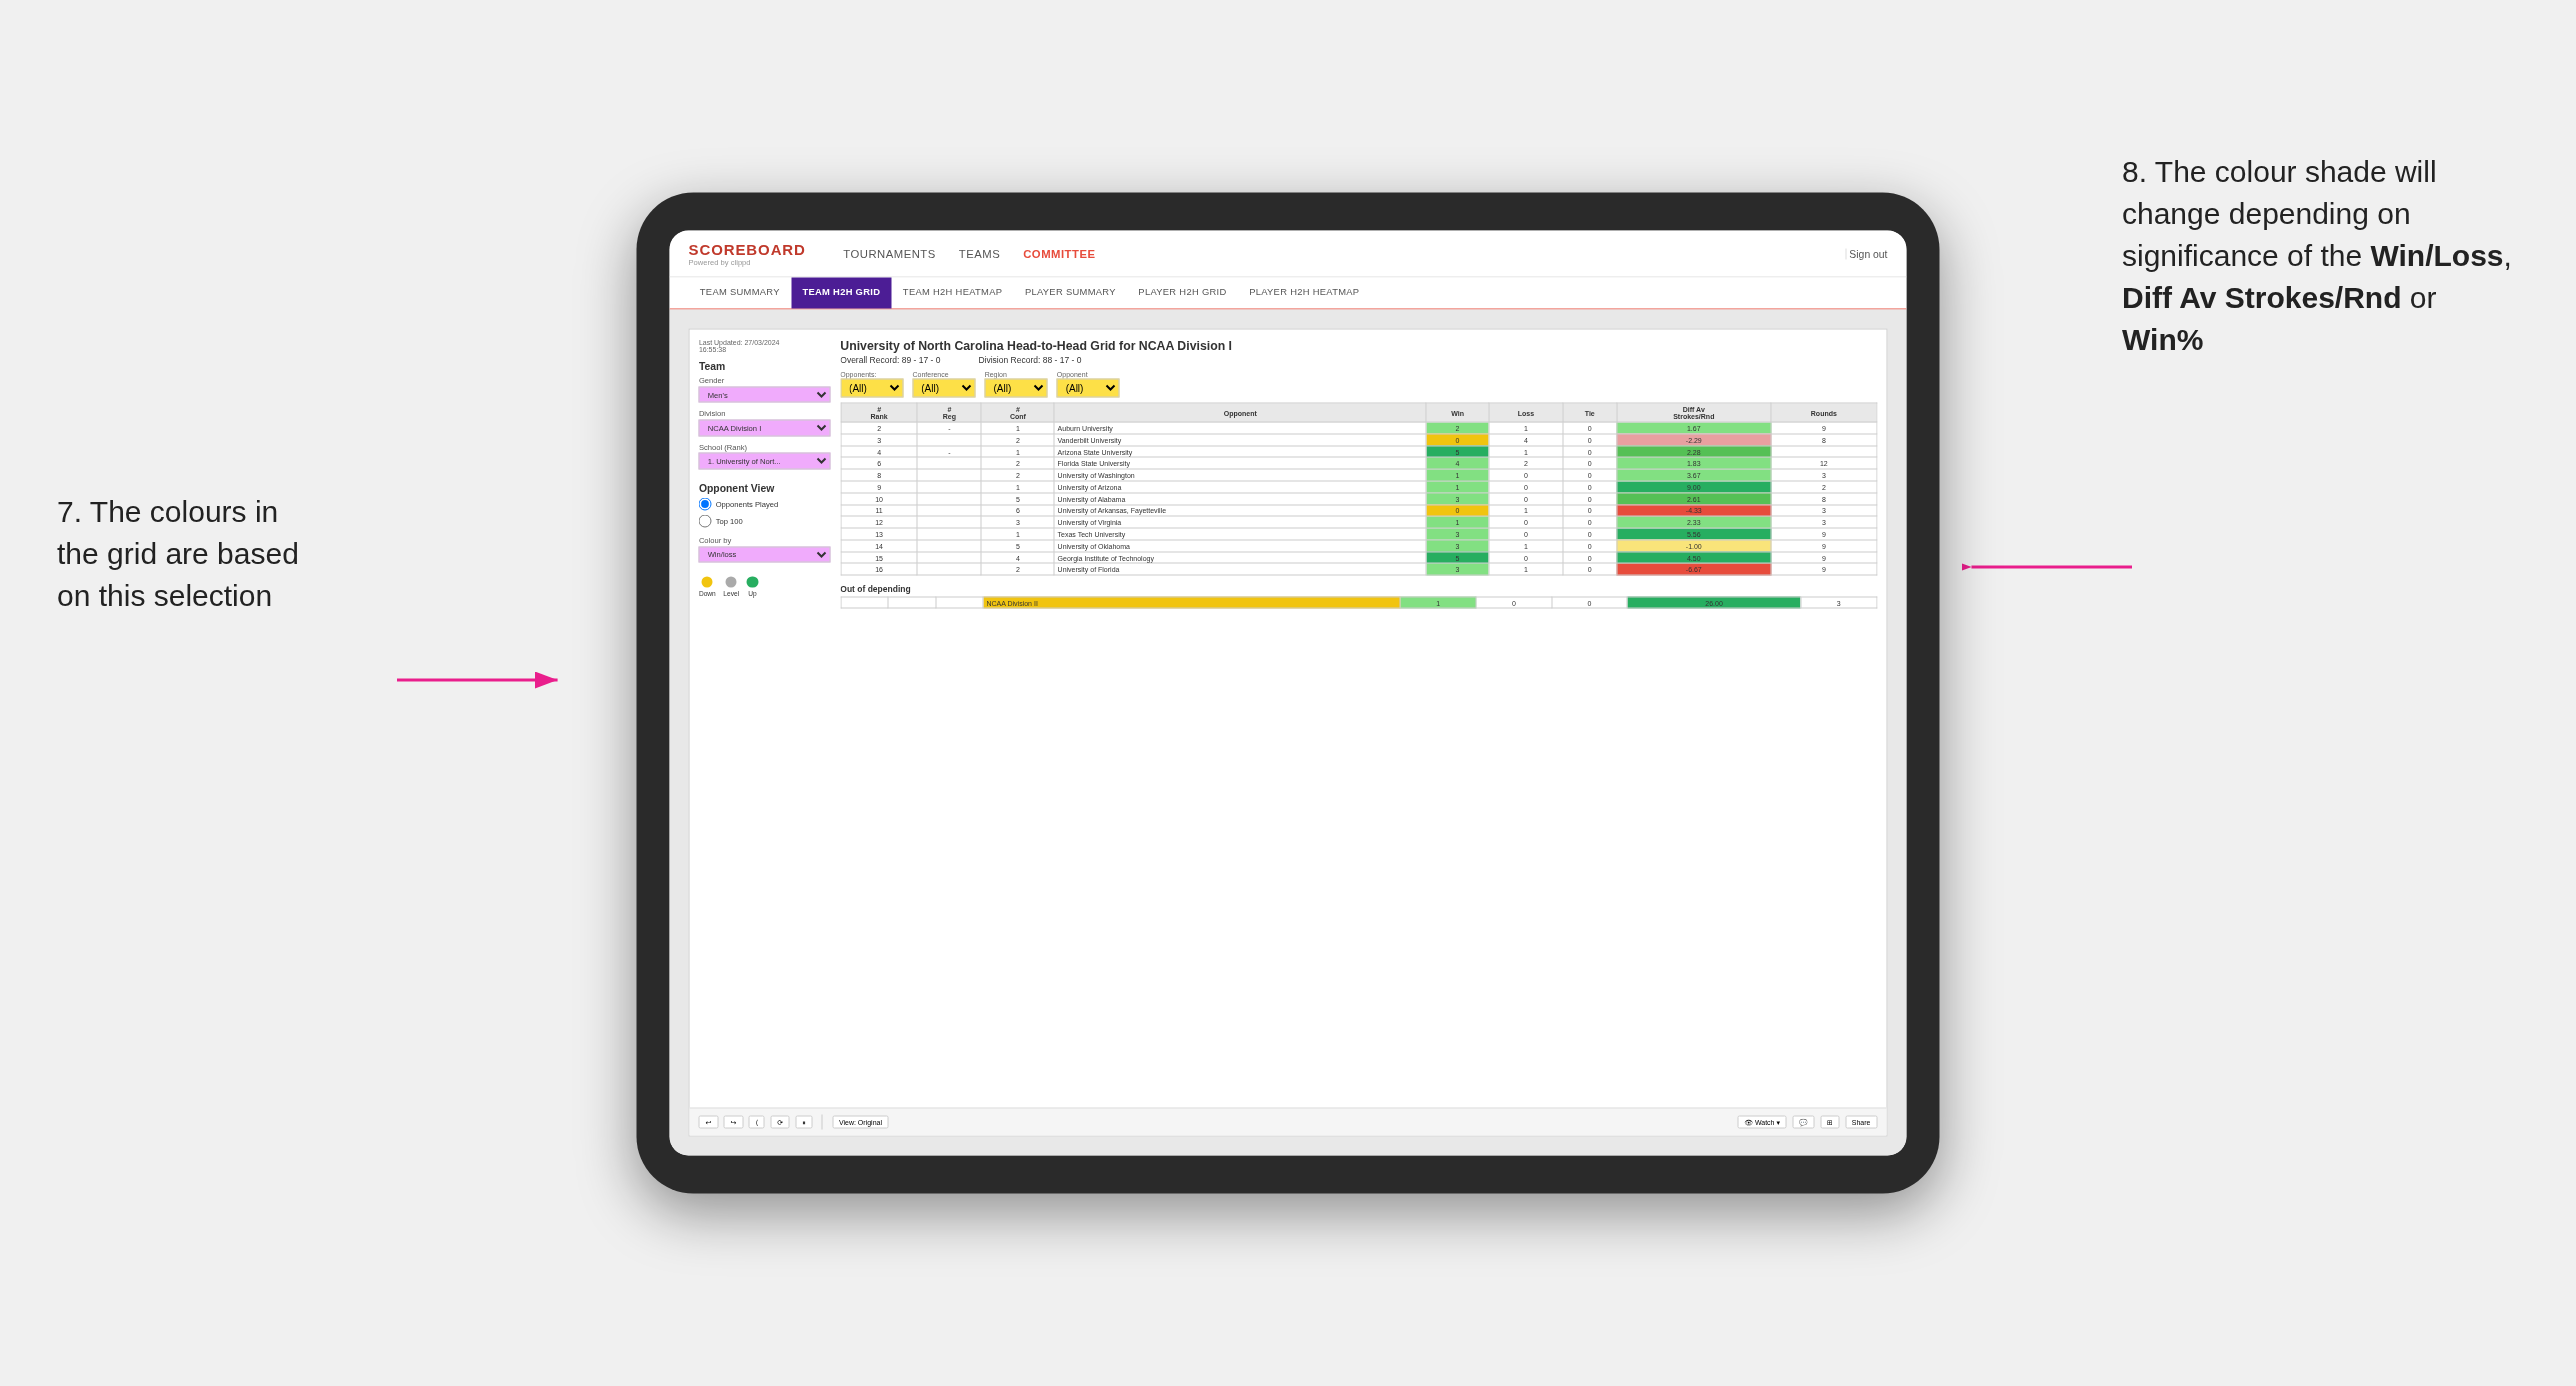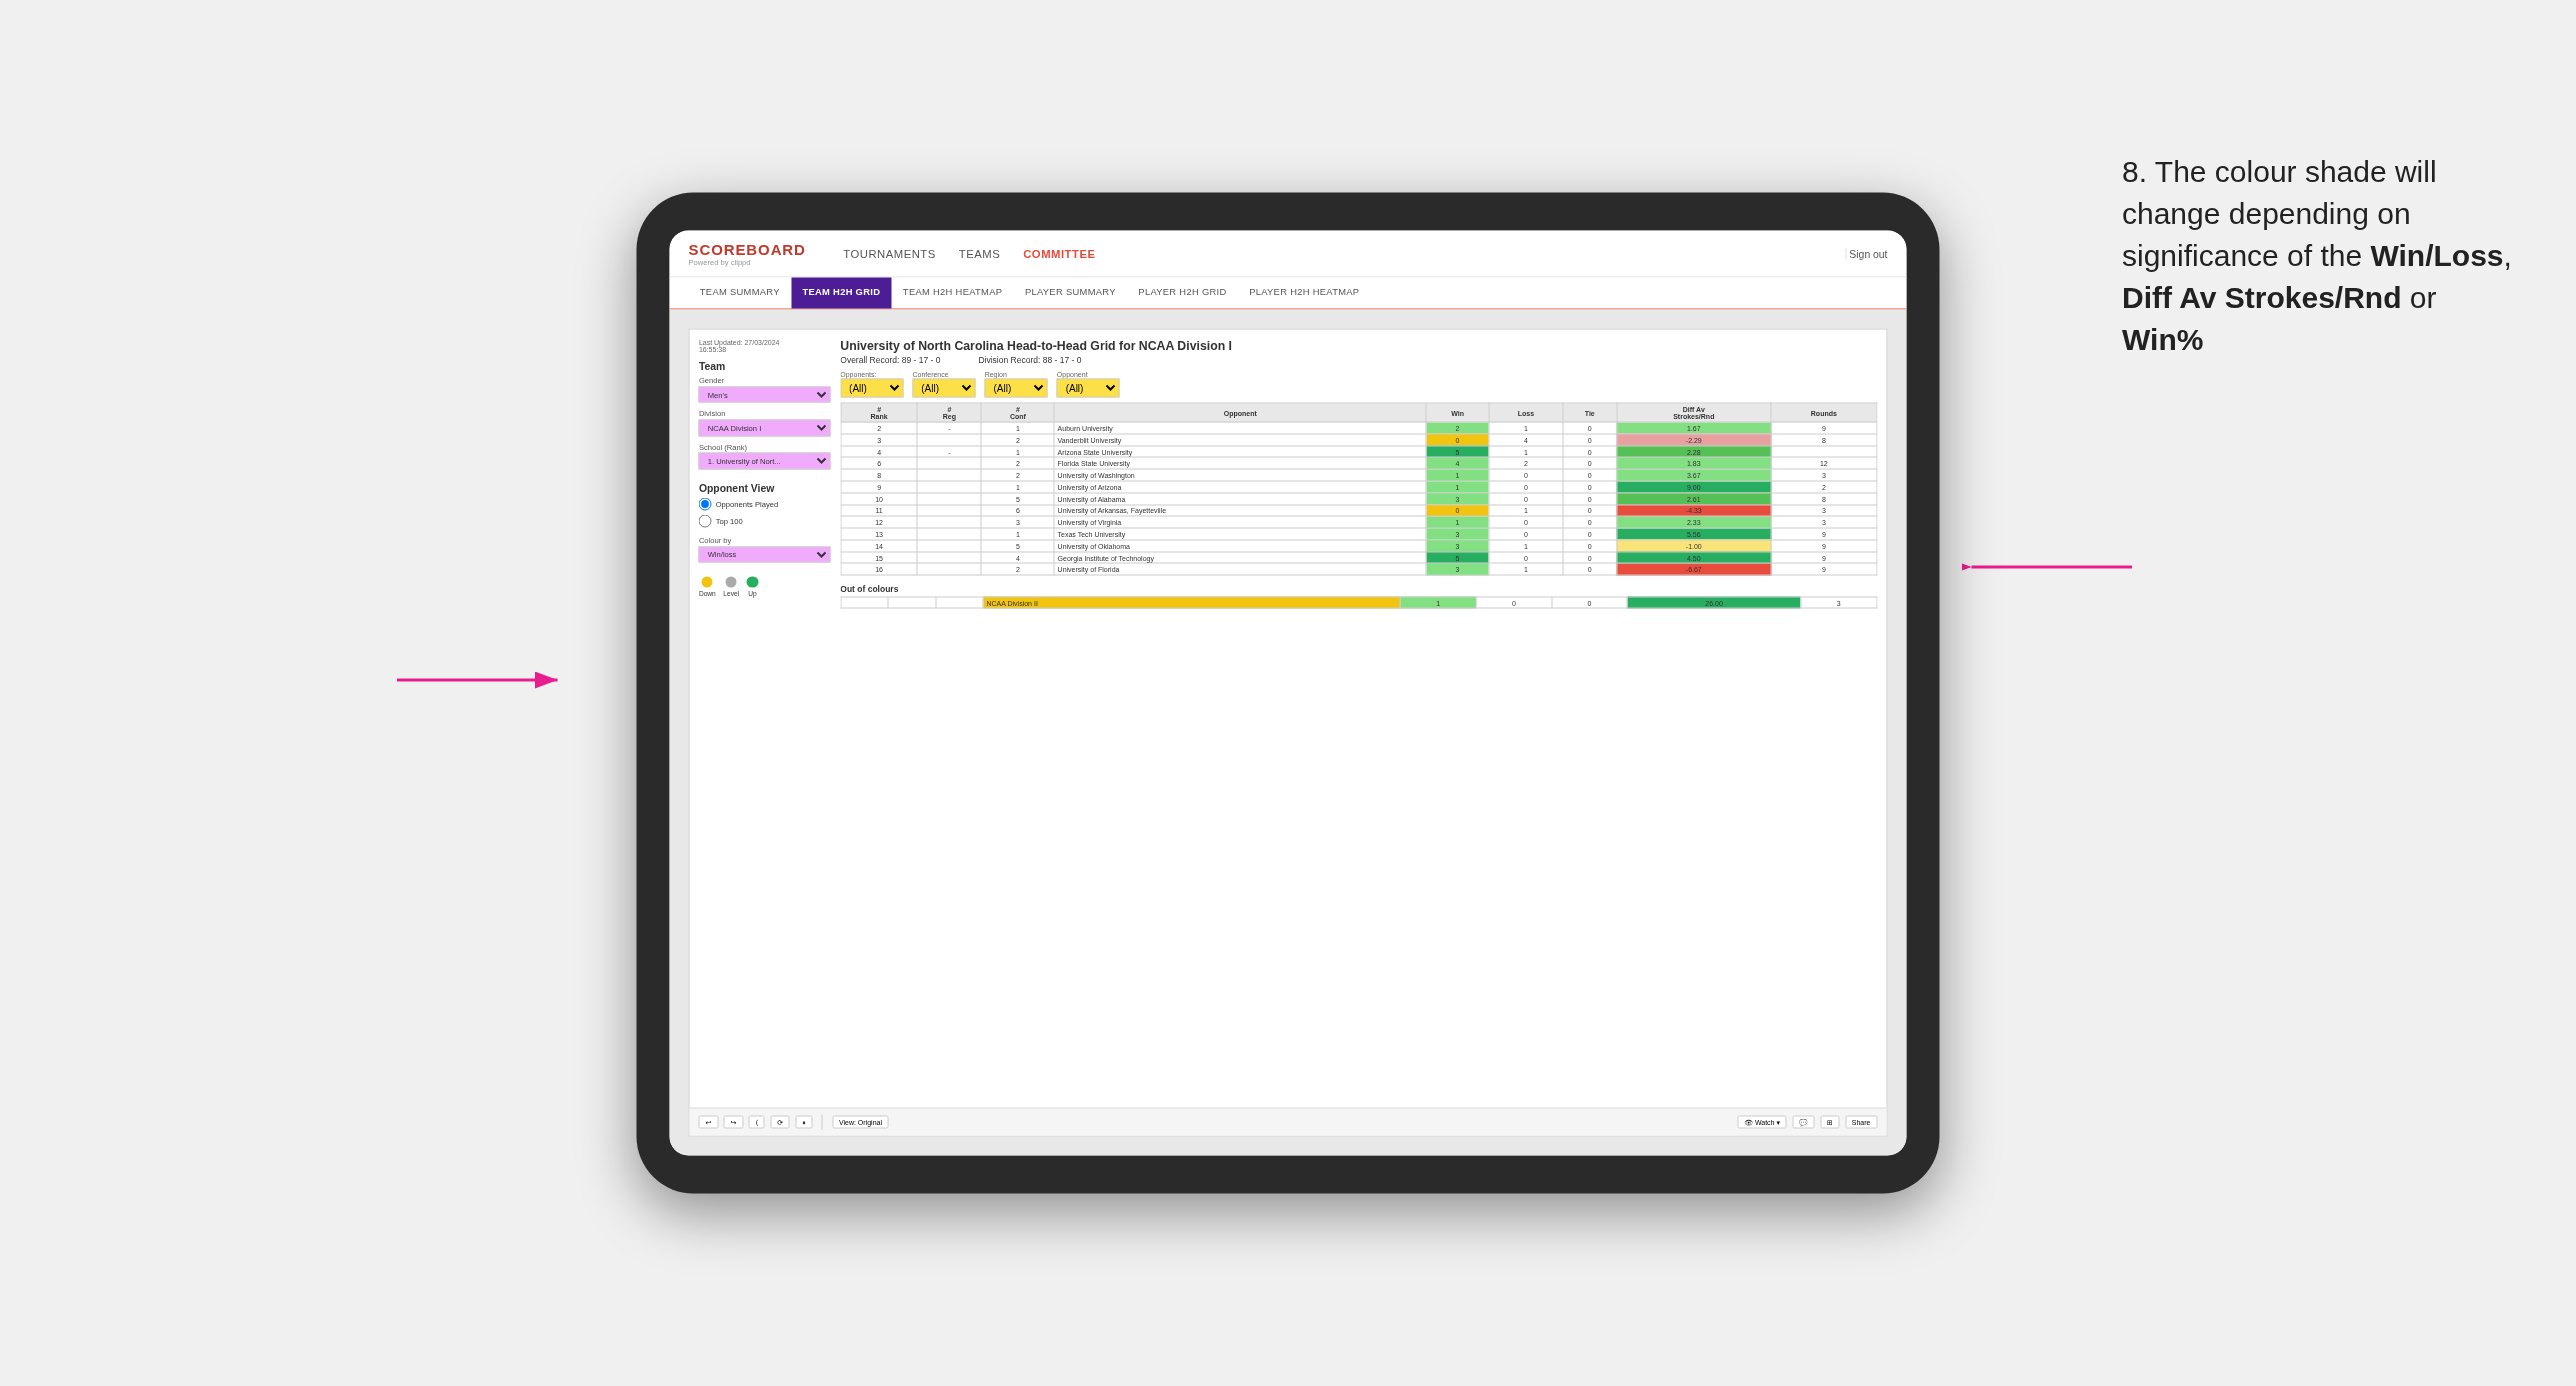--- a/index.html
+++ b/index.html
@@ -386,20 +386,21 @@
       position: absolute;
       right: 472px;
       top: 548px;
     }
   </style>
 </head>
 <body>
 
 <div class="page-container">
 
+  <div class="annotation-left">7. The colours in the grid are based on this selection</div>
 
   <svg class="pink-arrow-left" width="170" height="38" viewBox="0 0 180 40">
     <defs>
       <marker id="arrowhead-left" markerWidth="8" markerHeight="6" refX="8" refY="3" orient="auto">
         <polygon points="0 0, 8 3, 0 6" fill="#e91e8c"></polygon>
       </marker>
     </defs>
     <line x1="0" y1="20" x2="170" y2="20" stroke="#e91e8c" stroke-width="3" marker-end="url(#arrowhead-left)"></line>
   </svg>
 
@@ -688,21 +689,21 @@
       <td class="team-name">University of Florida</td>
       <td class="cell-green-light">3</td>
       <td>1</td>
       <td>0</td>
       <td class="cell-red">-6.67</td>
       <td>9</td>
     </tr>
                   </tbody>
               </table>
 
-              <div class="out-division-title">Out of colours</div>
+              <div class="out-division-title">Out of depending</div>
               <table class="data-table">
                 <tbody>
                   <tr>
                     <td class="cell-plain"></td>
                     <td class="cell-plain"></td>
                     <td class="cell-plain"></td>
                     <td class="team-name cell-yellow">NCAA Division II</td>
                     <td class="cell-green-light">1</td>
                     <td class="cell-plain">0</td>
                     <td class="cell-plain">0</td>

